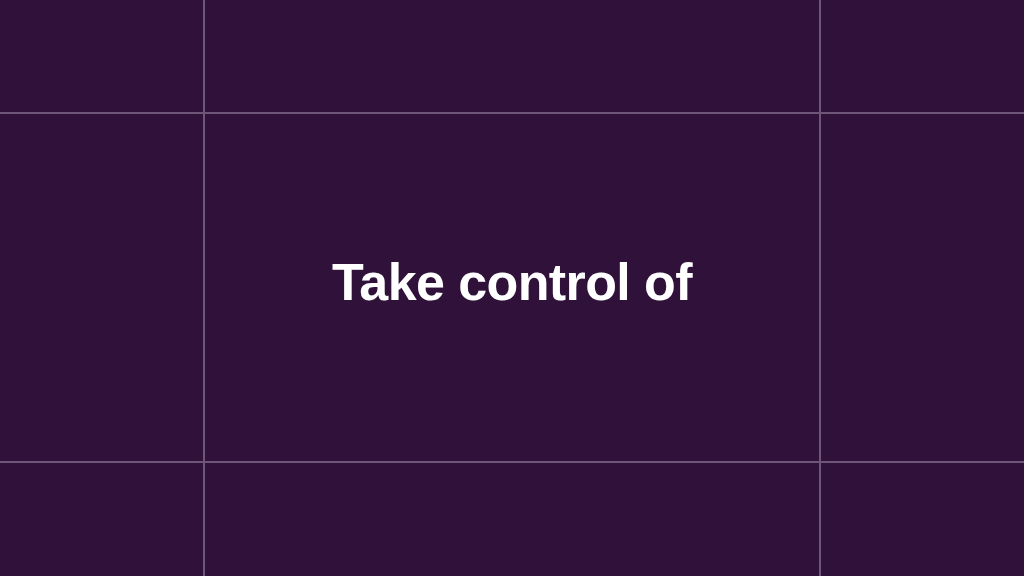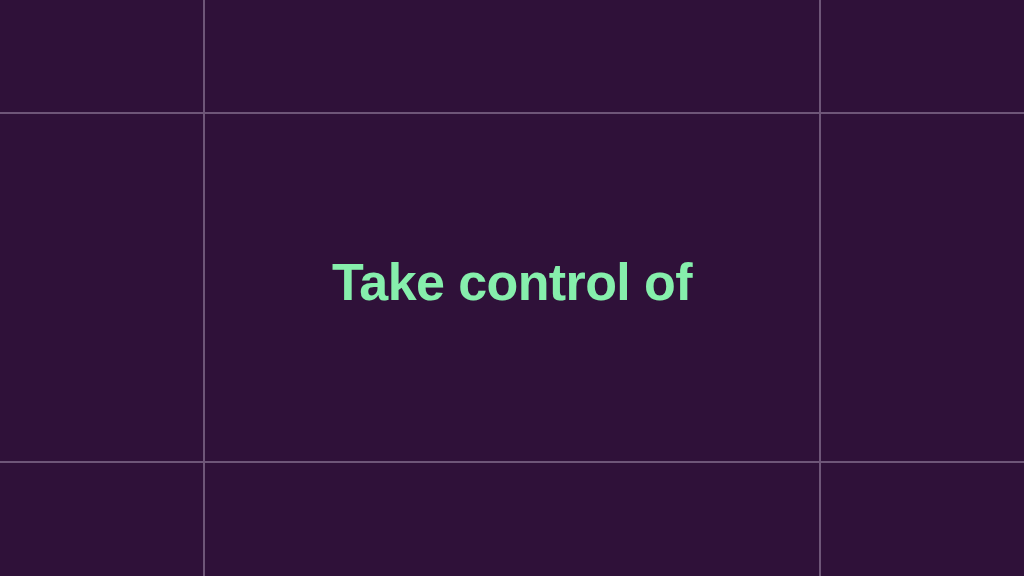--- a/index.html
+++ b/index.html
@@ -54,21 +54,21 @@
 
   .headline-block {
     width: 100%;
     text-align: center;
     
     transform: translate(0px, -5px);
   }
 
   .headline-line {
     display: block;
-    color: #86efac;
+    color: #ffffff;
     font-size: 52px;
     font-weight: 700;
     line-height: 63px;
     letter-spacing: -0.6px;
     white-space: nowrap;
   }
 </style>
 </head>
 <body>
 

